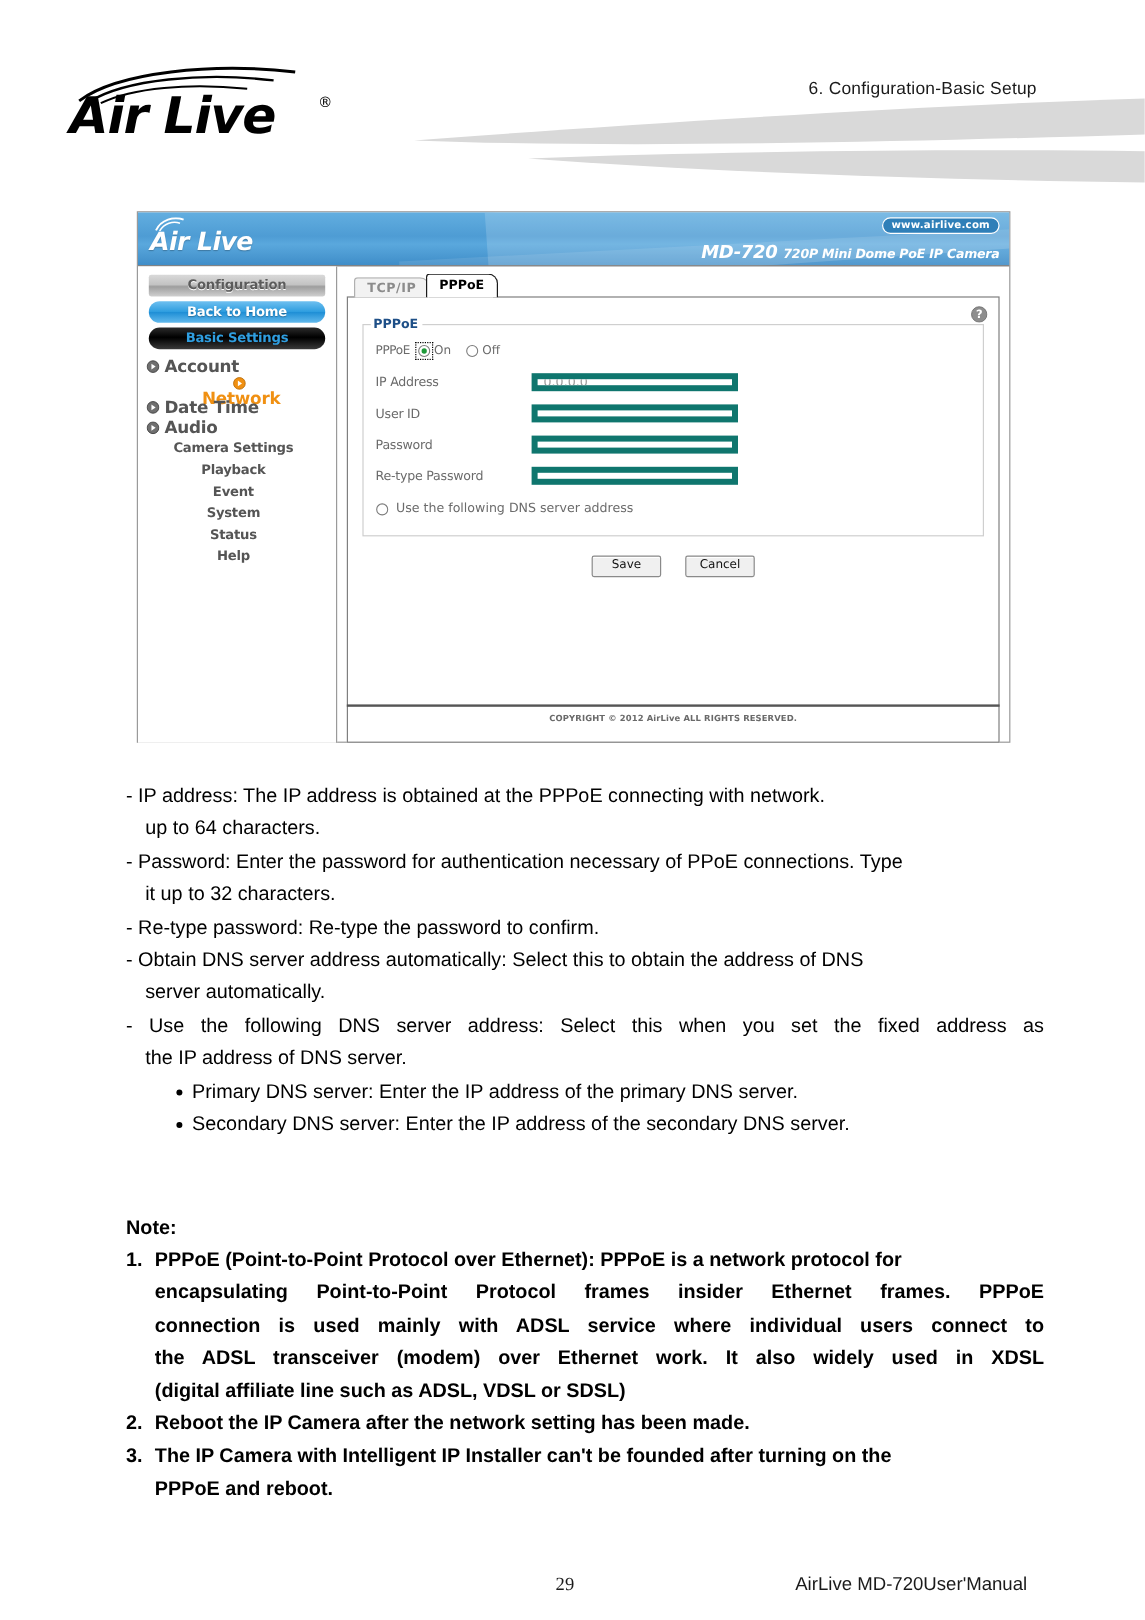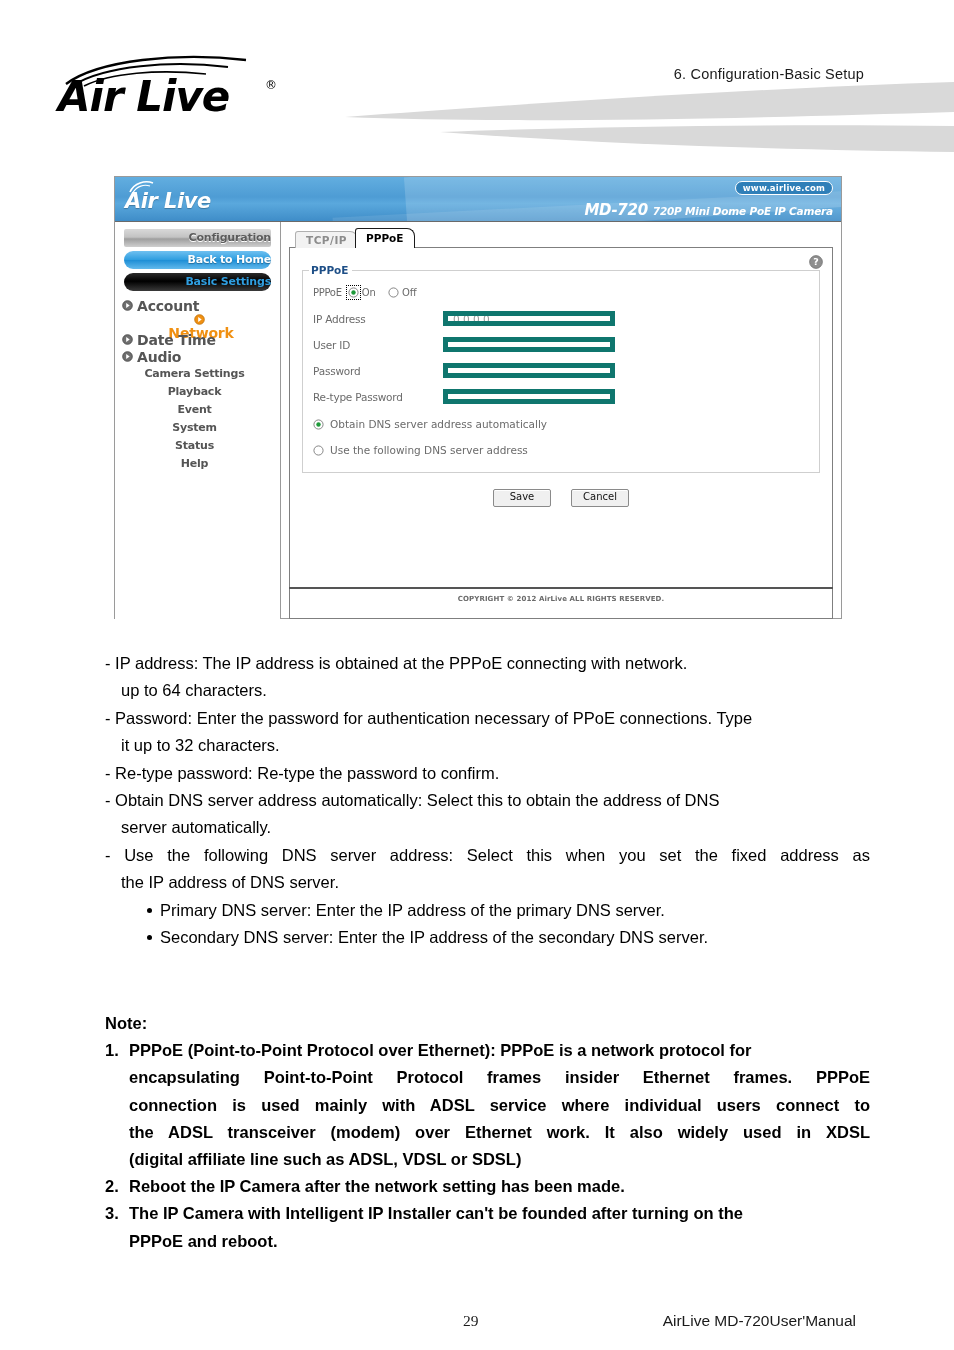--- a/index.html
+++ b/index.html
@@ -170,21 +170,21 @@
     border-right: 1px solid #9a9a9a;
     box-sizing: border-box;
     padding-top: 7px;
     background: #fff;
   }
   .side-btn {
     margin: 0 auto 4px auto;
     width: 147px;
     height: 18px;
     line-height: 18px;
-    text-align: right;
+    text-align: center;
     font-size: 11px;
     font-weight: bold;
     letter-spacing: -0.2px;
   }
   .side-btn.configuration {
     background: linear-gradient(180deg,#d9d9d9 0%,#c3c3c3 45%,#9e9e9e 55%,#cfcfcf 100%);
     color: #5b5b5b;
     border-radius: 2px;
     text-shadow: 0 1px 0 #fff;
   }
@@ -603,27 +603,20 @@
           <div class="form-row">
             <div class="form-label">Password</div>
             <input class="form-input" type="text" value="" style="">
           </div>
 
           <div class="form-row">
             <div class="form-label">Re-type Password</div>
             <input class="form-input" type="text" value="" style="">
           </div>
 
-          <div class="dns-row">
-            <svg class="radio" viewBox="0 0 12 12">
-              <circle cx="6" cy="6" r="5" fill="#ffffff" stroke="#7c7c7c" stroke-width="1"></circle>
-              <circle cx="6" cy="6" r="2.4" fill="#1f9a3a"></circle>
-            </svg>
-            <span>Obtain DNS server address automatically</span>
-          </div>
 
           <div class="dns-row">
             <svg class="radio" viewBox="0 0 12 12">
               <circle cx="6" cy="6" r="5" fill="#ffffff" stroke="#7c7c7c" stroke-width="1"></circle>
             </svg>
             <span>Use the following DNS server address</span>
           </div>
         </div>
 
         <div class="btn-row">

